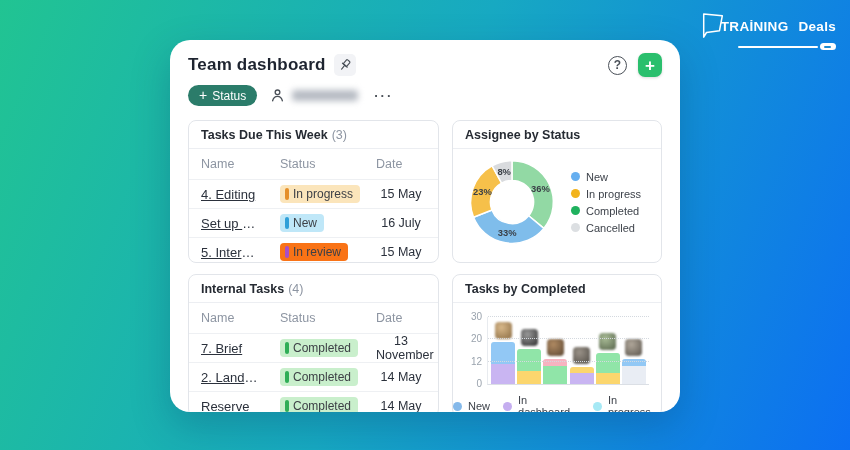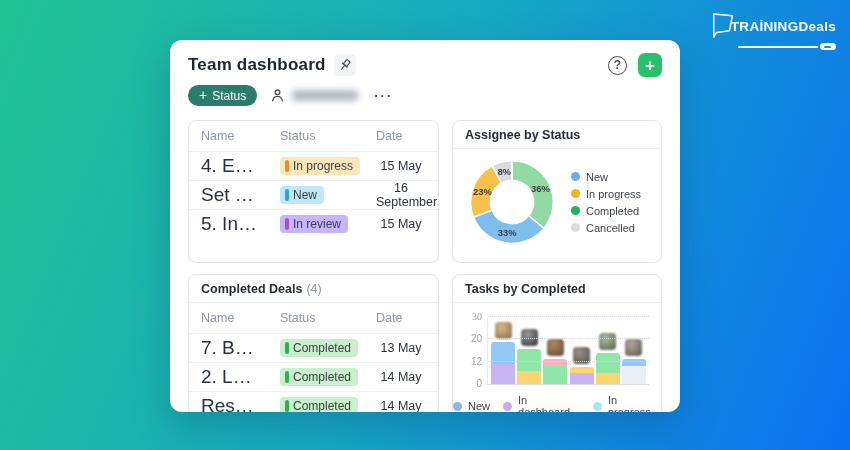--- a/index.html
+++ b/index.html
@@ -6,29 +6,29 @@
   body{
     width:850px;height:450px;position:relative;overflow:hidden;
     font-family:"Liberation Sans", sans-serif;
     background:linear-gradient(112deg,#21c492 0%,#17a9c2 48%,#0c6ff2 100%);
   }
   
   .logo{position:absolute;top:11px;right:14px;color:#fff;}
   .logo-row{display:flex;align-items:center;}
   .logo-icon{margin-right:-5px;flex:0 0 auto;}
   .logo-text{font-size:13.5px;font-weight:bold;letter-spacing:.3px;position:relative;}
-  .logo-deals{margin-left:0;}
+  .logo-deals{margin-left:10px;}
   .logo-under{display:flex;justify-content:flex-end;align-items:center;margin-top:2px;}
   .logo-line{width:80px;height:2px;background:#fff;border-radius:1px;}
   .logo-pill{width:16px;height:7px;border-radius:4px;background:#fff;margin-left:2px;position:relative;}
   .logo-pill::after{content:"";position:absolute;left:4px;top:2.5px;width:7px;height:2px;background:#1d8bd0;border-radius:1px;}
   
   .card{
     position:absolute;left:170px;top:40px;width:510px;height:372px;box-sizing:border-box;
-    background:#fff;border-radius:12px;box-shadow:0 14px 38px rgba(8,45,90,.25);
+    background:#fff;border-radius:20px;box-shadow:0 14px 38px rgba(8,45,90,.25);
     overflow:hidden;padding:14px 18px 0;
   }
   .title-row{display:flex;align-items:center;height:22px;}
   .page-title{font-size:17px;font-weight:bold;color:#1e2430;letter-spacing:.2px;}
   .pin-btn{margin-left:8px;width:22px;height:22px;border-radius:5px;background:#f2f3f6;display:flex;align-items:center;justify-content:center;cursor:pointer;}
   .spacer{flex:1;}
   .help-btn{width:19px;height:19px;border:1.6px solid #4a5058;border-radius:50%;color:#4a5058;
     font-size:12px;font-weight:bold;display:flex;align-items:center;justify-content:center;margin-right:11px;box-sizing:border-box;cursor:pointer;}
   .add-btn{width:24px;height:24px;border-radius:7px;background:#2abf6d;color:#fff;font-size:17px;font-weight:bold;
     display:flex;align-items:center;justify-content:center;line-height:1;cursor:pointer;box-shadow:0 1px 3px rgba(0,0,0,.15);}
@@ -42,27 +42,27 @@
   
   .grid{display:grid;grid-template-columns:251px 210px;grid-template-rows:143px 143px;gap:11px 13px;margin-top:14px;}
   .panel{border:1px solid #e2e5ea;border-radius:8px;background:#fff;overflow:hidden;box-sizing:border-box;}
   .panel-head{display:flex;gap:4px;padding:7px 12px 6px;border-bottom:1px solid #eceef2;
     font-size:12.5px;font-weight:bold;color:#262b33;}
   .panel-count{color:#8d95a2;font-weight:normal;}
   
   .trow{display:grid;grid-template-columns:1fr 96px 50px;align-items:center;height:29px;padding:0 12px;box-sizing:border-box;}
   .thead{color:#8d95a2;font-size:12.5px;height:30px;}
   .trow + .trow{border-top:1px solid #eef0f3;}
-  .tname{font-size:19px;color:#2b313c;white-space:nowrap;overflow:hidden;text-overflow:ellipsis;padding-right:20px;}
+  .tname{font-size:13px;color:#2b313c;white-space:nowrap;overflow:hidden;text-overflow:ellipsis;padding-right:20px;text-decoration:underline;}
   .tdate{font-size:12.5px;color:#2b313c;text-align:center;}
   .badge{display:inline-flex;align-items:center;gap:4px;padding:2px 7px 2px 5px;border-radius:4px;font-size:12px;color:#3d4046;}
   .badge .bar{width:4px;height:12px;border-radius:2px;}
   .badge[data-status="in-progress"]{background:#fbe5bb}.badge[data-status="in-progress"] .bar{background:#e58f2a}
   .badge[data-status="new"]{background:#bfe7f8}.badge[data-status="new"] .bar{background:#2f9fd8}
-  .badge[data-status="in-review"]{background:#c4b5fd}.badge[data-status="in-review"] .bar{background:#a84fc6}
+  .badge[data-status="in-review"]{background:#f97316}.badge[data-status="in-review"] .bar{background:#a84fc6}
   .badge[data-status="completed"]{background:#c9efcc}.badge[data-status="completed"] .bar{background:#2fae57}
   
   .donut-wrap{display:flex;align-items:center;padding:6px 8px 0 12px;}
   .slice-label{font-size:10px;font-weight:bold;fill:#3a3f46;}
   .dlegend{margin-left:12px;display:flex;flex-direction:column;gap:5px;font-size:11px;color:#3e434b;}
   .legend-item{display:flex;align-items:center;gap:6px;}
   .legend-dot{width:9px;height:9px;border-radius:50%;flex:0 0 auto;}
   
   .chart-area{position:relative;height:67px;margin:14px 12px 0 34px;border-bottom:1px solid #dbdfe5;border-left:1px solid #e8ebef;}
   .gridline{position:absolute;left:0;right:0;border-top:1px dotted #d4d9df;}
@@ -124,40 +124,44 @@
           <path d="M2.8 13.6c.8-3.2 2.8-4.6 5.2-4.6s4.4 1.4 5.2 4.6"></path>
       </svg>
       <span class="author-blur"></span>
     </span>
     <span class="ellipsis">···</span>
   </div>
 
   <div class="grid">
 
     <div class="panel">
+      <div class="panel-head">
+        <span>Tasks Due This Week</span>
+        <span class="panel-count">(3)</span>
+      </div>
       <div class="trow thead">
         <span>Name</span>
         <span>Status</span>
         <span>Date</span>
       </div>
       <div class="trow">
         <span class="tname">4. Editing</span>
         <span><span class="badge" data-status="in-progress">
               <span class="bar"></span>
               <span>In progress</span>
             </span></span>
         <span class="tdate">15 May</span>
       </div>
       <div class="trow">
         <span class="tname">Set up home work...</span>
         <span><span class="badge" data-status="new">
               <span class="bar"></span>
               <span>New</span>
             </span></span>
-        <span class="tdate">16 September</span>
+        <span class="tdate">16 July</span>
       </div>
       <div class="trow">
         <span class="tname">5. Internal review</span>
         <span><span class="badge" data-status="in-review">
               <span class="bar"></span>
               <span>In review</span>
             </span></span>
         <span class="tdate">15 May</span>
       </div>
     </div>
@@ -193,35 +197,35 @@
             <div class="legend-item">
               <span class="legend-dot" style="background: rgb(220, 223, 226);"></span>
               <span>Cancelled</span>
             </div>
           </div>
       </div>
     </div>
 
     <div class="panel">
       <div class="panel-head">
-        <span>Completed Deals</span>
+        <span>Internal Tasks</span>
         <span class="panel-count">(4)</span>
       </div>
       <div class="trow thead">
         <span>Name</span>
         <span>Status</span>
         <span>Date</span>
       </div>
       <div class="trow">
         <span class="tname">7. Brief</span>
         <span><span class="badge" data-status="completed">
               <span class="bar"></span>
               <span>Completed</span>
             </span></span>
-        <span class="tdate">13 May</span>
+        <span class="tdate">13 November</span>
       </div>
       <div class="trow">
         <span class="tname">2. Landing page</span>
         <span><span class="badge" data-status="completed">
               <span class="bar"></span>
               <span>Completed</span>
             </span></span>
         <span class="tdate">14 May</span>
       </div>
       <div class="trow">
@@ -282,21 +286,21 @@
                 <div style="height: 6.7px; background: rgb(146, 200, 245);"></div>
               </div>
             </div>
           </div>
       <div class="ytick" style="bottom: -5px;">0</div>
           <div class="gridline" style="bottom: 22.3333px;"></div>
           <div class="ytick" style="bottom: 17.3333px;">12</div>
           <div class="gridline" style="bottom: 44.6667px;"></div>
           <div class="ytick" style="bottom: 39.6667px;">20</div>
           <div class="gridline" style="bottom: 67px;"></div>
-          <div class="ytick" style="bottom: 62px; font-family: Liberation Serif, serif;">30</div>
+          <div class="ytick" style="bottom: 62px;">30</div>
         </div>
       <div class="blegend">
           <div class="legend-item">
             <span class="legend-dot" style="background: rgb(133, 185, 234);"></span>
             <span>New</span>
           </div>
           <div class="legend-item">
             <span class="legend-dot" style="background: rgb(197, 174, 240);"></span>
             <span>In dashboard</span>
           </div>

